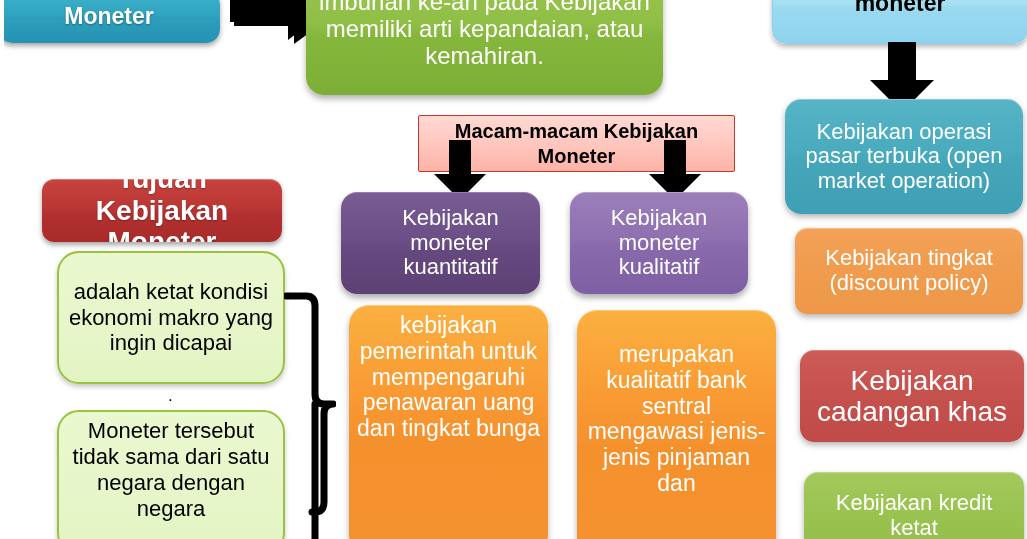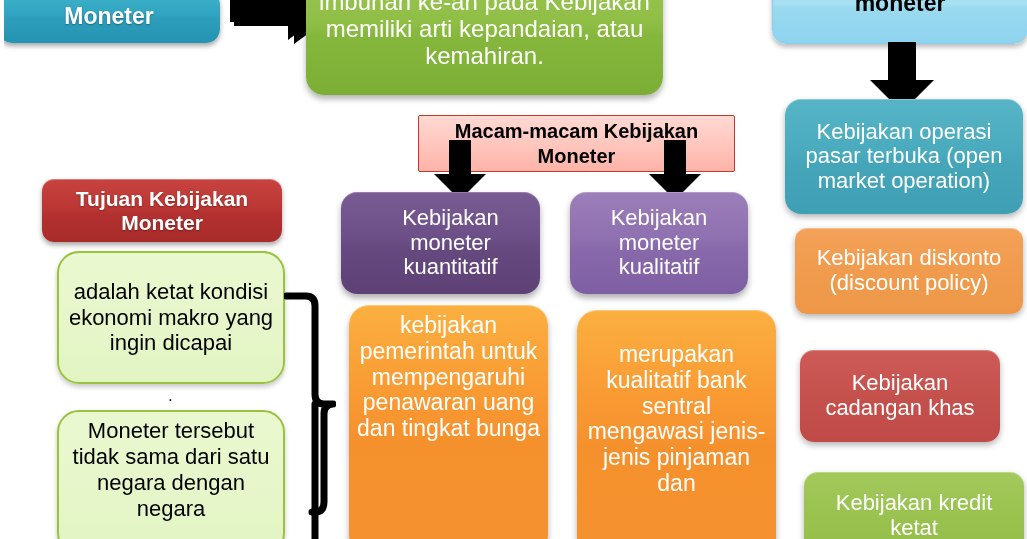--- a/index.html
+++ b/index.html
@@ -146,24 +146,24 @@
     <svg width="72" height="72" viewBox="0 0 72 72">
       <path d="M22 0 L50 0 L50 38 L68 38 L36 70 L4 38 L22 38 Z" fill="#000000"></path>
     </svg>
   </div>
 
   <div class="node sk-teal" style="left:781px;top:99px;width:238px;height:115px;font-size:22px;">
     <span class="txt">Kebijakan operasi pasar terbuka (open market operation)</span>
   </div>
 
   <div class="node sk-orange-flat" style="left:791px;top:228px;width:228px;height:86px;font-size:22px;">
-    <span class="txt">Kebijakan diskonto (discount policy)</span>
-  </div>
-
-  <div class="node sk-brick" style="left:796px;top:350px;width:200px;height:92px;font-size:22px;">
+    <span class="txt">Kebijakan tingkat (discount policy)</span>
+  </div>
+
+  <div class="node sk-brick" style="left:796px;top:350px;width:224px;height:92px;font-size:28px;">
     <span class="txt">Kebijakan cadangan khas</span>
   </div>
 
   <div class="node sk-green-flat" style="left:800px;top:472px;width:220px;height:88px;font-size:22px;">
     <span class="txt">Kebijakan kredit ketat</span>
   </div>
 
   <div class="node sk-pink-title" style="left:414px;top:115px;width:317px;height:57px;font-size:20px;line-height:1.25;">
     <span class="txt">Macam-macam Kebijakan Moneter</span>
   </div>
@@ -188,21 +188,21 @@
   </div>
 
   <div class="node sk-orange" style="left:345px;top:305px;width:199px;height:250px;font-size:23px;align-items:flex-start;padding-top:8px;">
     <span class="txt">kebijakan pemerintah untuk mempengaruhi penawaran uang dan tingkat bunga</span>
   </div>
 
   <div class="node sk-orange" style="left:573px;top:310px;width:199px;height:250px;font-size:23px;align-items:flex-start;padding-top:32px;">
     <span class="txt">merupakan kualitatif bank sentral mengawasi jenis-jenis pinjaman dan</span>
   </div>
 
-  <div class="node sk-red-head" style="left:38px;top:179px;width:240px;height:63px;font-size:21px;">
+  <div class="node sk-red-head" style="left:38px;top:179px;width:240px;height:63px;font-size:28px;">
     <span class="txt">Tujuan Kebijakan Moneter</span>
   </div>
 
   <div class="node sk-pale-green" style="left:53px;top:251px;width:228px;height:133px;font-size:22px;line-height:1.18;">
     <span class="txt">adalah ketat kondisi ekonomi makro yang ingin dicapai</span>
   </div>
 
   <div class="dot" style="left:164px;top:394px;">.</div>
 
   <div class="node sk-pale-green" style="left:53px;top:410px;width:228px;height:145px;font-size:22px;line-height:1.18;align-items:flex-start;padding-top:6px;">

